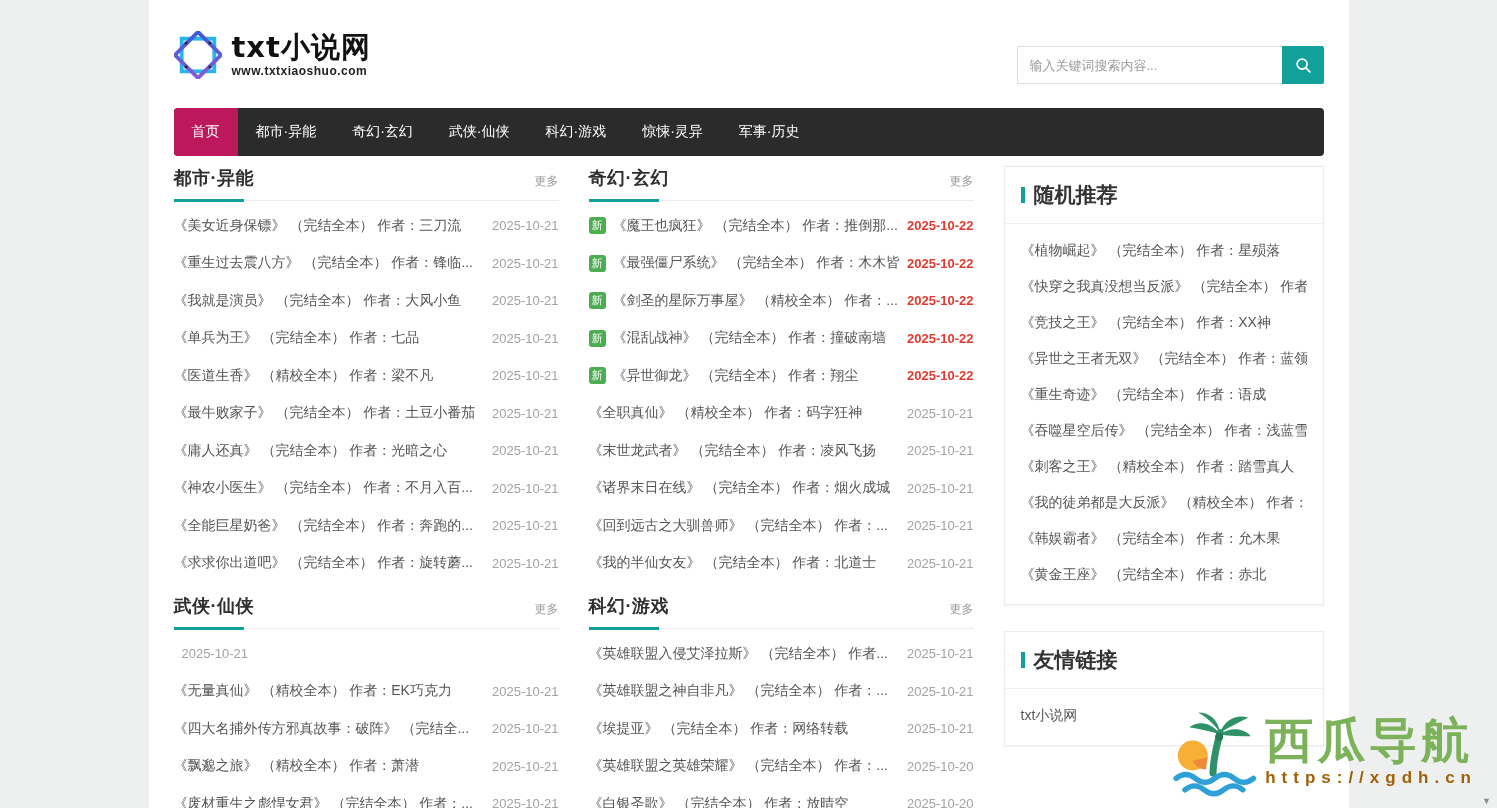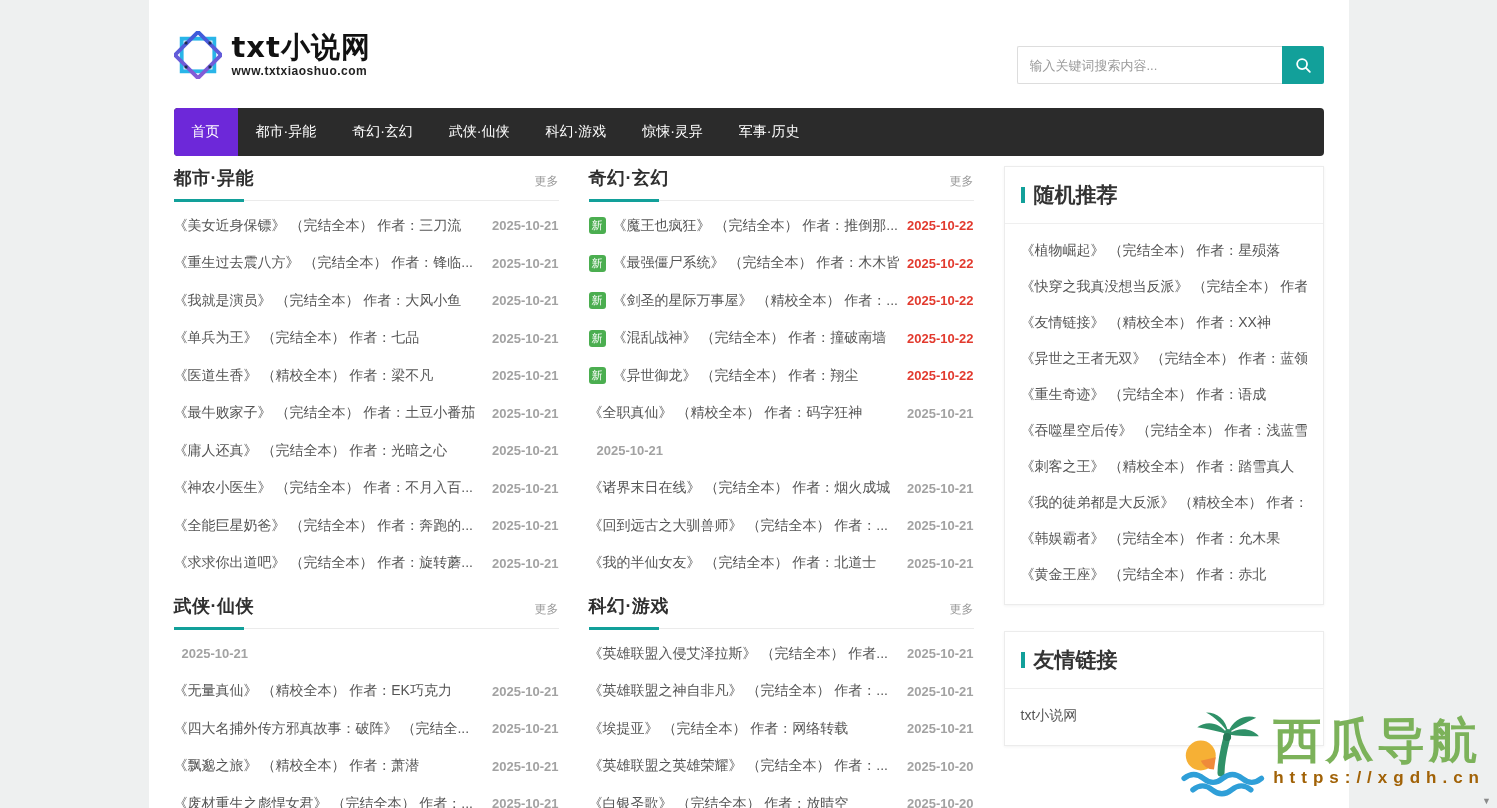--- a/index.html
+++ b/index.html
@@ -20,55 +20,55 @@
   .search-box { display:flex; height:38px;margin-top:20px; }
   .search-input { width:265px; height:38px; border:1px solid #ddd; border-right:none; padding:0 12px;
                   font-size:13px; color:#333; outline:none; border-radius:2px 0 0 2px; }
   .search-input::placeholder { color:#9a9a9a; }
   .search-btn { width:42px; height:38px; background:#12a09a; border:none; cursor:pointer;
                 display:flex; align-items:center; justify-content:center; border-radius:0 2px 2px 0; }
 
   
   .nav { margin:0 25px; height:48px; background:#2b2b2b; border-radius:4px; display:flex; overflow:hidden; }
   .nav-item { height:48px; display:flex; align-items:center; padding:0 18px; color:#fff; font-size:14px; }
-  .nav-item[data-active="true"] { background:#6d28d9; }
+  .nav-item[data-active="true"] { background:#be185d; }
 
   
   .main { padding:10px 25px 0; display:grid; grid-template-columns:800px 320px; column-gap:30px; align-items:start; }
   .left-grid { display:grid; grid-template-columns:385px 385px; column-gap:30px; row-gap:12px; }
 
   
   .sec-head { display:flex; justify-content:space-between; align-items:flex-end;
               border-bottom:1px solid #ebebeb; padding-bottom:10px; position:relative; }
   .sec-title { font-size:18px; font-weight:bold; color:#2f2f2f; letter-spacing:.5px; }
   .sec-head::after { content:""; position:absolute; left:0; bottom:-2px; width:70px; height:3px; background:#12a09a; }
   .more { font-size:12px; color:#999; }
 
   .book-list { list-style:none; padding-top:6px; }
   .book-row { height:37.5px; display:flex; align-items:center; }
   .badge { flex:0 0 auto; width:17px; height:17px; background:#4bae50; color:#fff; font-size:11px;
            line-height:17px; text-align:center; border-radius:3px; margin-right:7px; }
   .badge:empty { display:none; }
   .book-link { flex:1 1 auto; font-size:14px; color:#555; white-space:nowrap; overflow:hidden; }
-  .date { flex:0 0 auto; font-size:13px; color:#a2a2a2; margin-left:8px;font-weight:bold; }
+  .date { flex:0 0 auto; font-size:13px; color:#a2a2a2; margin-left:8px; }
   .date[data-variant="new"] { color:#e23a2e; font-weight:bold; }
 
   
   .sidebar { display:flex; flex-direction:column; gap:26px; }
   .card { border:1px solid #ececec; box-shadow:0 1px 3px rgba(0,0,0,.05); background:#fff; }
   .card-head { display:flex; align-items:center; gap:9px; padding:14px 16px; border-bottom:1px solid #efefef; }
   .card-bar { width:4px; height:16px; background:#12a09a; }
   .card-title { font-size:21px; font-weight:bold; color:#333; }
   .side-list { list-style:none; padding:8px 16px 12px; }
   .side-row { height:36px; line-height:36px; font-size:14px; color:#555; white-space:nowrap; overflow:hidden; display:block; }
   .link-list { list-style:none; padding:6px 16px 10px; }
   .link-row { height:40px; line-height:40px; font-size:14px; color:#555; display:block; }
 
   
-  .watermark { position:fixed; right:12px; bottom:10px; display:flex; align-items:center; gap:8px; }
+  .watermark { position:fixed; right:20px; bottom:10px; display:flex; align-items:center; gap:8px; }
   .wm-logo { width:88px; height:92px; }
   .wm-texts { display:flex; flex-direction:column; }
   .wm-name { font-family:"Liberation Serif","DejaVu Serif",serif; font-weight:bold; font-size:48px;
              color:#7cb25a; letter-spacing:4px; line-height:1.05; }
   .wm-url { font-size:17px; font-weight:bold; color:#a16207; letter-spacing:6px; margin-top:2px; }
 
   .scroll-hint { position:fixed; right:6px; bottom:2px; font-size:9px; color:#8a8a8a; }
 </style>
 </head>
 <body>
@@ -214,20 +214,21 @@
                 <a class="book-link">《异世御龙》 （完结全本） 作者：翔尘</a>
                 <span class="date" data-variant="new">2025-10-22</span>
               </li>
             <li class="book-row">
 
                 <a class="book-link">《全职真仙》 （精校全本） 作者：码字狂神</a>
                 <span class="date" data-variant="normal">2025-10-21</span>
               </li>
             <li class="book-row">
 
+                <a class="book-link">《末世龙武者》 （完结全本） 作者：凌风飞扬</a>
                 <span class="date" data-variant="normal">2025-10-21</span>
               </li>
             <li class="book-row">
 
                 <a class="book-link">《诸界末日在线》 （完结全本） 作者：烟火成城</a>
                 <span class="date" data-variant="normal">2025-10-21</span>
               </li>
             <li class="book-row">
 
                 <a class="book-link">《回到远古之大驯兽师》 （完结全本） 作者：...</a>
@@ -317,21 +318,21 @@
         </div>
         <ul class="side-list">
 
         <li>
               <a class="side-row">《植物崛起》 （完结全本） 作者：星殒落</a>
             </li>
             <li>
               <a class="side-row">《快穿之我真没想当反派》 （完结全本） 作者...</a>
             </li>
             <li>
-              <a class="side-row">《友情链接》 （精校全本） 作者：XX神</a>
+              <a class="side-row">《竞技之王》 （完结全本） 作者：XX神</a>
             </li>
             <li>
               <a class="side-row">《异世之王者无双》 （完结全本） 作者：蓝领...</a>
             </li>
             <li>
               <a class="side-row">《重生奇迹》 （完结全本） 作者：语成</a>
             </li>
             <li>
               <a class="side-row">《吞噬星空后传》 （完结全本） 作者：浅蓝雪...</a>
             </li>

